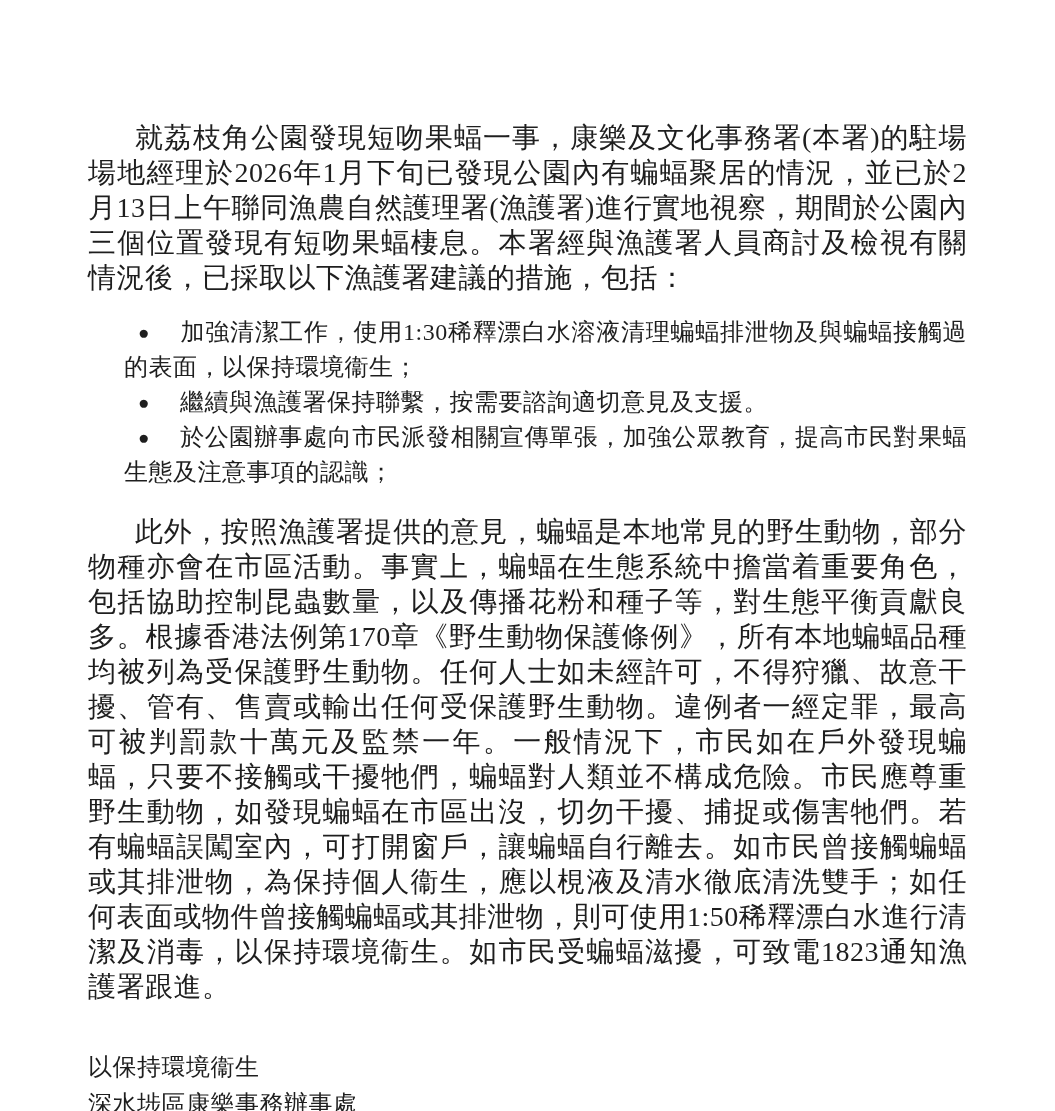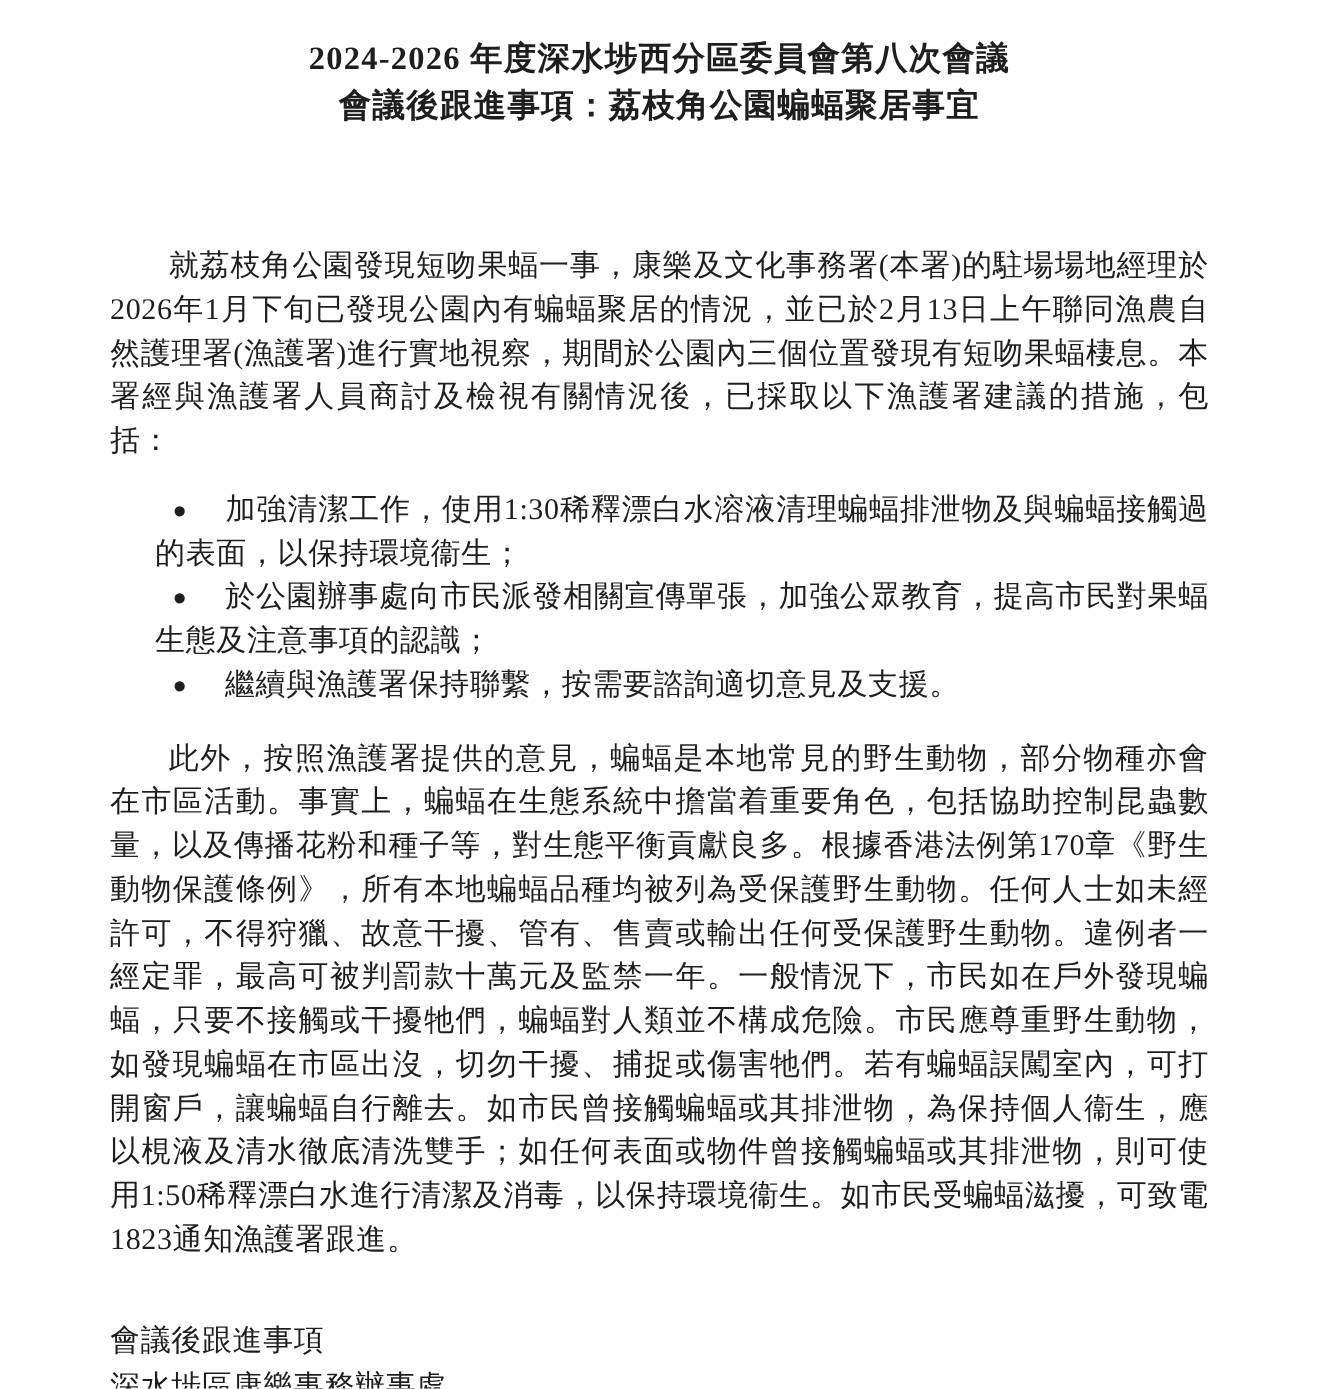--- a/index.html
+++ b/index.html
@@ -24,21 +24,21 @@
   .doc-title {
     margin: 0;
     font-weight: bold;
     font-size: 26px;
     line-height: 38px;
     text-align: center;
     letter-spacing: 1px;
   }
   .para {
     margin: 0;
-    font-size: 24px;
+    font-size: 28px;
     line-height: 35px;
     text-align: justify;
     letter-spacing: 0.5px;
   }
   .para.first-indent {
     text-indent: 47px;
   }
   .para-intro {
     margin-top: 92px;
   }
@@ -66,44 +66,40 @@
     font-size: 24px;
     line-height: 37px;
     letter-spacing: 0.5px;
   }
 </style>
 </head>
 <body>
 
 <div class="page">
 
-  <h1 class="doc-title">
-    <span>2024-2026 年度深水埗西分區委員會第八次會議</span><br>
-    <span>會議後跟進事項：荔枝角公園蝙蝠聚居事宜</span>
-  </h1>
 
   <p class="para first-indent para-intro">就荔枝角公園發現短吻果蝠一事，康樂及文化事務署(本署)的駐場場地經理於2026年1月下旬已發現公園內有蝙蝠聚居的情況，並已於2月13日上午聯同漁農自然護理署(漁護署)進行實地視察，期間於公園內三個位置發現有短吻果蝠棲息。本署經與漁護署人員商討及檢視有關情況後，已採取以下漁護署建議的措施，包括：</p>
 
   <div class="bullet-list">
 
     <div class="bullet-item">
       <span class="bullet-glyph">●</span><span class="bullet-space"></span><span>加強清潔工作，使用1:30稀釋漂白水溶液清理蝙蝠排泄物及與蝙蝠接觸過的表面，以保持環境衞生；</span>
     </div>
 
     <div class="bullet-item">
-      <span class="bullet-glyph">●</span><span class="bullet-space"></span><span>於公園辦事處向市民派發相關宣傳單張，加強公眾教育，提高市民對果蝠生態及注意事項的認識；</span>
+      <span class="bullet-glyph">●</span><span class="bullet-space"></span><span>繼續與漁護署保持聯繫，按需要諮詢適切意見及支援。</span>
     </div>
 
     <div class="bullet-item">
-      <span class="bullet-glyph">●</span><span class="bullet-space"></span><span>繼續與漁護署保持聯繫，按需要諮詢適切意見及支援。</span>
+      <span class="bullet-glyph">●</span><span class="bullet-space"></span><span>於公園辦事處向市民派發相關宣傳單張，加強公眾教育，提高市民對果蝠生態及注意事項的認識；</span>
     </div>
 
   </div>
 
   <p class="para first-indent">此外，按照漁護署提供的意見，蝙蝠是本地常見的野生動物，部分物種亦會在市區活動。事實上，蝙蝠在生態系統中擔當着重要角色，包括協助控制昆蟲數量，以及傳播花粉和種子等，對生態平衡貢獻良多。根據香港法例第170章《野生動物保護條例》，所有本地蝙蝠品種均被列為受保護野生動物。任何人士如未經許可，不得狩獵、故意干擾、管有、售賣或輸出任何受保護野生動物。違例者一經定罪，最高可被判罰款十萬元及監禁一年。一般情況下，市民如在戶外發現蝙蝠，只要不接觸或干擾牠們，蝙蝠對人類並不構成危險。市民應尊重野生動物，如發現蝙蝠在市區出沒，切勿干擾、捕捉或傷害牠們。若有蝙蝠誤闖室內，可打開窗戶，讓蝙蝠自行離去。如市民曾接觸蝙蝠或其排泄物，為保持個人衞生，應以梘液及清水徹底清洗雙手；如任何表面或物件曾接觸蝙蝠或其排泄物，則可使用1:50稀釋漂白水進行清潔及消毒，以保持環境衞生。如市民受蝙蝠滋擾，可致電1823通知漁護署跟進。</p>
 
   <div class="signoff">
-    <div>會議後跟進事項</div>
+    <div>以保持環境衞生</div>
     <div>深水埗區康樂事務辦事處</div>
 
   </div>
 
 </div>
 
 </body></html>

